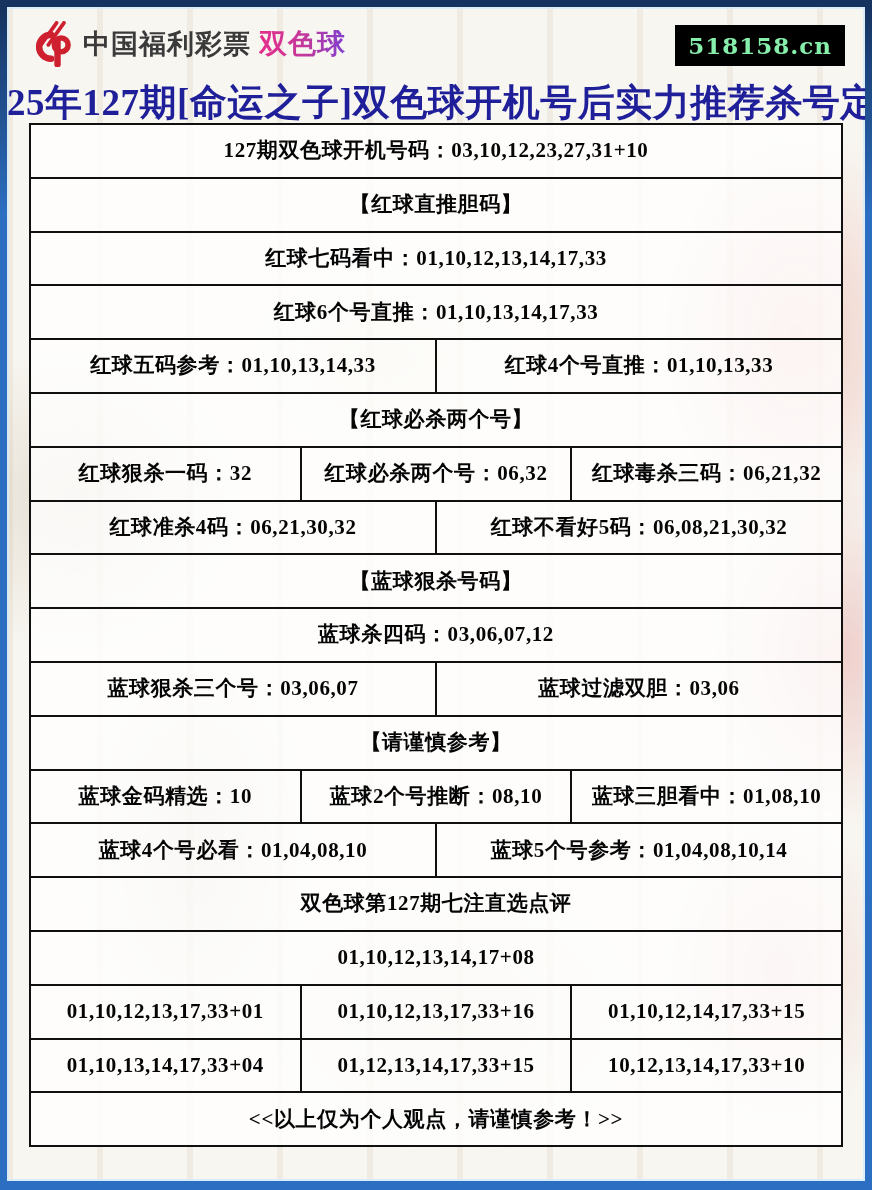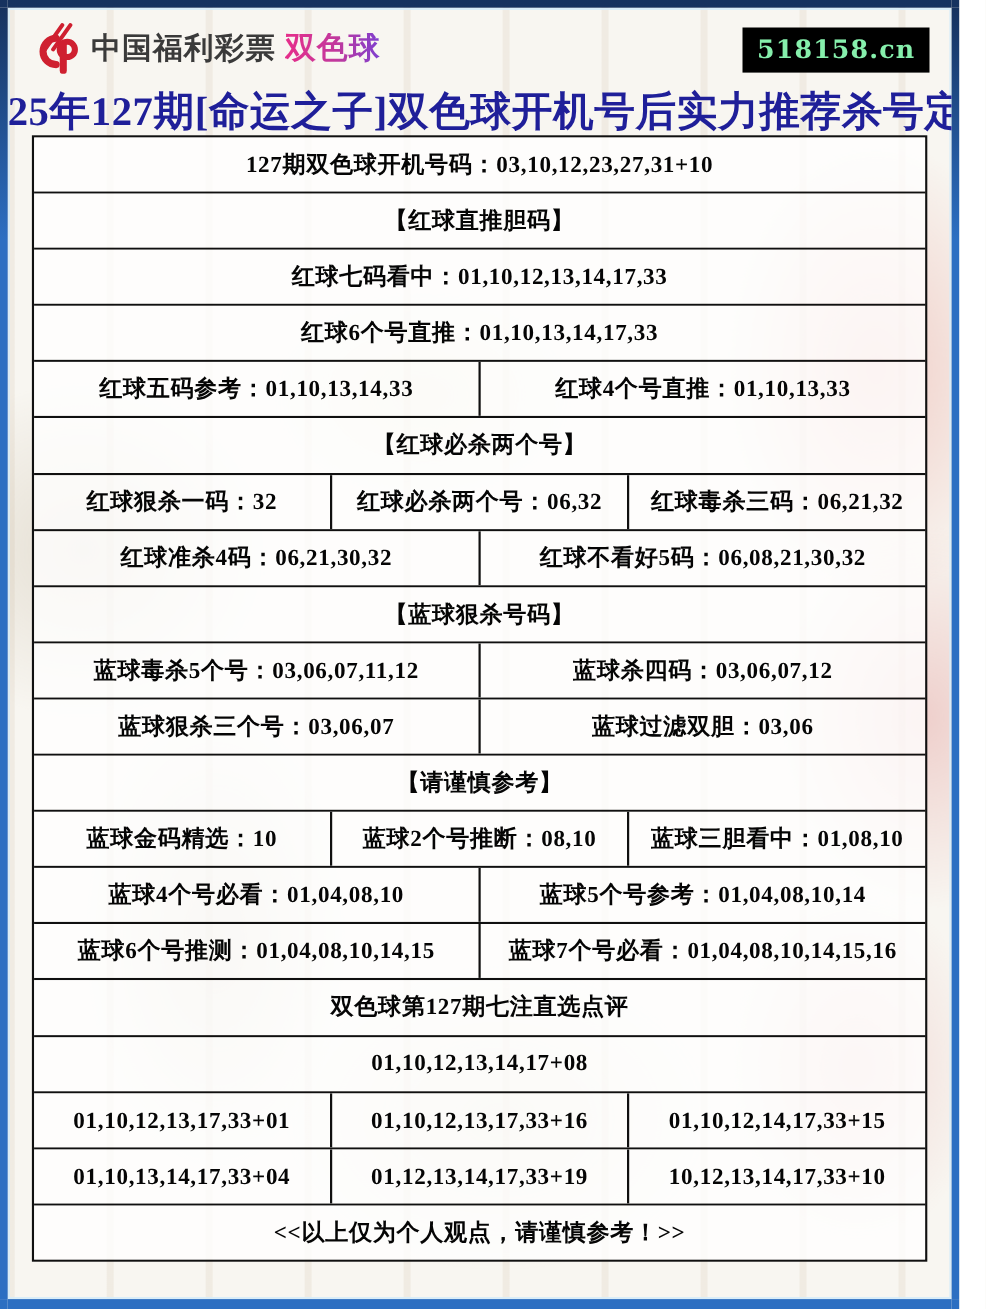--- a/index.html
+++ b/index.html
@@ -104,57 +104,52 @@
           <div class="tcell">红球毒杀三码：06,21,32</div>
         </div>
         <div class="trow">
           <div class="tcell">红球准杀4码：06,21,30,32</div>
           <div class="tcell">红球不看好5码：06,08,21,30,32</div>
         </div>
         <div class="trow">
           <div class="tcell">【蓝球狠杀号码】</div>
         </div>
         <div class="trow">
-          <div class="tcell">蓝球毒杀5个号：03,06,07,11,12</div>
           <div class="tcell">蓝球杀四码：03,06,07,12</div>
         </div>
         <div class="trow">
           <div class="tcell">蓝球狠杀三个号：03,06,07</div>
           <div class="tcell">蓝球过滤双胆：03,06</div>
         </div>
         <div class="trow">
           <div class="tcell">【请谨慎参考】</div>
         </div>
         <div class="trow">
           <div class="tcell">蓝球金码精选：10</div>
           <div class="tcell">蓝球2个号推断：08,10</div>
           <div class="tcell">蓝球三胆看中：01,08,10</div>
         </div>
         <div class="trow">
           <div class="tcell">蓝球4个号必看：01,04,08,10</div>
           <div class="tcell">蓝球5个号参考：01,04,08,10,14</div>
         </div>
         <div class="trow">
-          <div class="tcell">蓝球6个号推测：01,04,08,10,14,15</div>
-          <div class="tcell">蓝球7个号必看：01,04,08,10,14,15,16</div>
-        </div>
-        <div class="trow">
           <div class="tcell">双色球第127期七注直选点评</div>
         </div>
         <div class="trow">
           <div class="tcell">01,10,12,13,14,17+08</div>
         </div>
         <div class="trow">
           <div class="tcell">01,10,12,13,17,33+01</div>
           <div class="tcell">01,10,12,13,17,33+16</div>
           <div class="tcell">01,10,12,14,17,33+15</div>
         </div>
         <div class="trow">
           <div class="tcell">01,10,13,14,17,33+04</div>
-          <div class="tcell">01,12,13,14,17,33+19</div>
+          <div class="tcell">01,12,13,14,17,33+15</div>
           <div class="tcell">10,12,13,14,17,33+10</div>
         </div>
         <div class="trow">
           <div class="tcell">&lt;&lt;以上仅为个人观点，请谨慎参考！&gt;&gt;</div>
         </div>
       </div>
 
   </div>
 </div>
 

